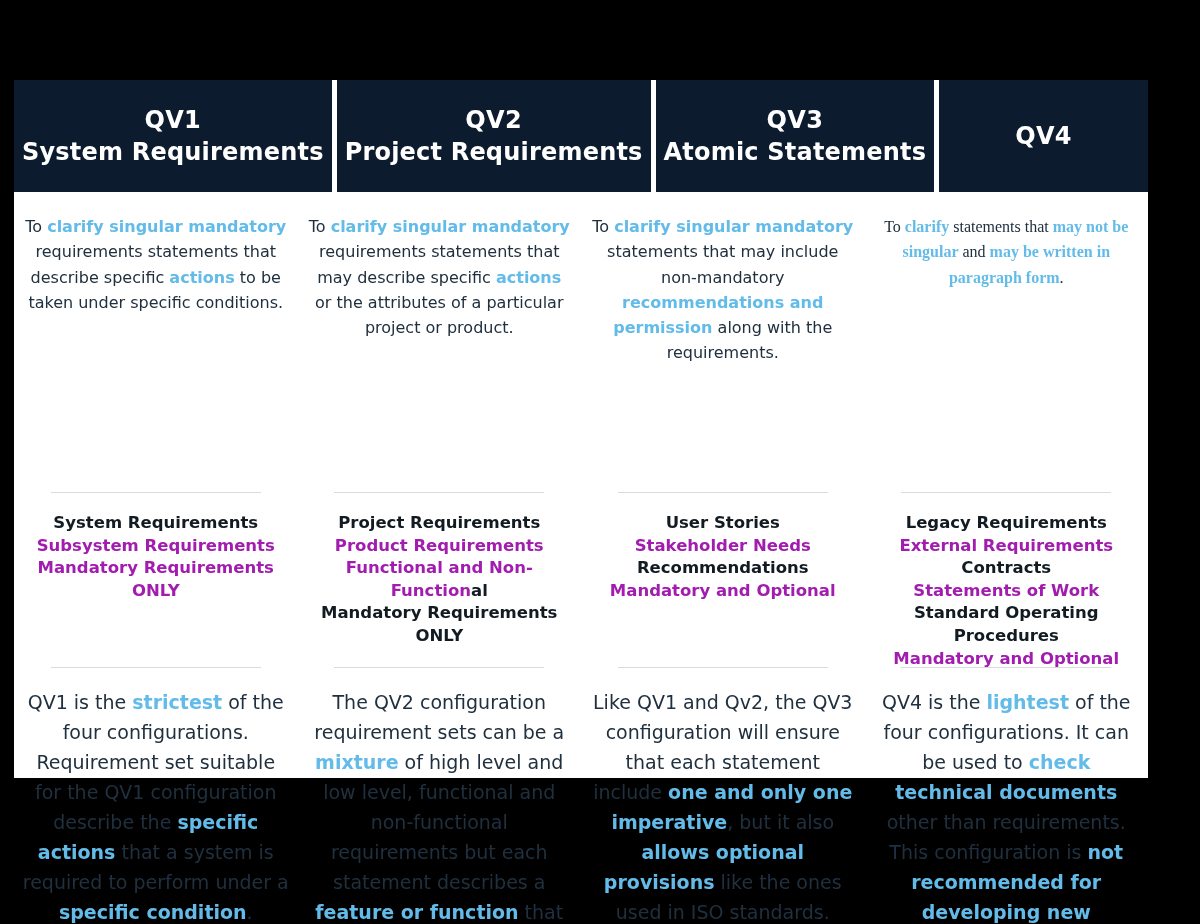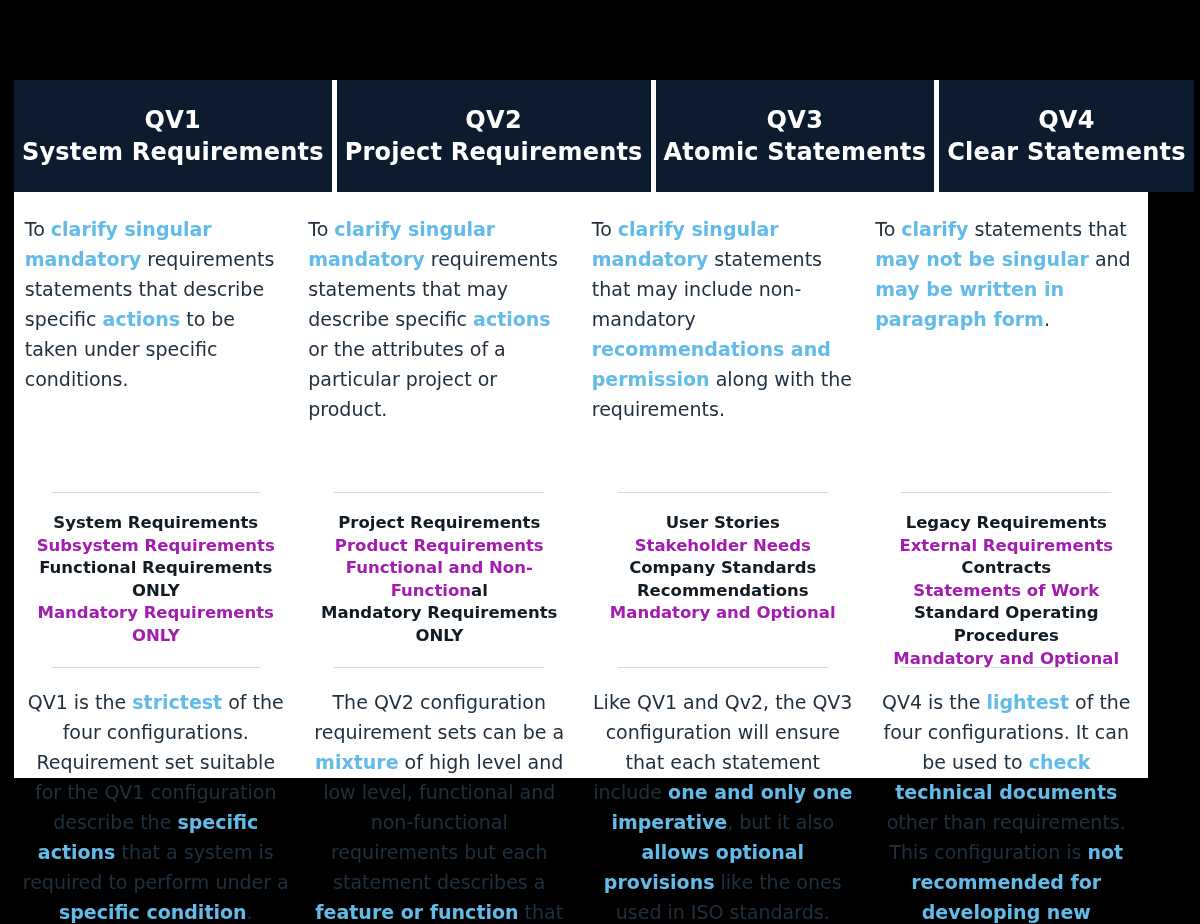--- a/index.html
+++ b/index.html
@@ -70,23 +70,24 @@
   }
   .col {
     flex: 1 1 0;
     box-sizing: border-box;
     padding: 18px 18px 0 18px;
     display: flex;
     flex-direction: column;
     align-items: center;
   }
   .purpose {
-    font-size: 19px;
+    font-size: 16px;
     line-height: 1.58;
     color: #20303f;
+    text-align: center;
     width: 100%;
     max-width: 262px;
   }
   .hl {
     color: #62bbe8;
     font-weight: bold;
   }
   .divider {
     width: 210px;
     height: 1px;
@@ -137,33 +138,31 @@
       <div class="header-cell">
         <div class="header-code">QV2</div>
         <div class="header-name">Project Requirements</div>
       </div>
       <div class="header-cell">
         <div class="header-code">QV3</div>
         <div class="header-name">Atomic Statements</div>
       </div>
       <div class="header-cell">
         <div class="header-code">QV4</div>
-        <div class="header-name">Clear Statements</div>
       </div>
     </div>
 
     <div class="body-row">
 
       <div class="col" style="position: relative; display: block;">
         <div class="purpose seg-purpose" style="position: absolute; left: 0px; right: 0px; margin-left: auto; margin-right: auto; top: 12px;"><span>To </span><span class="hl">clarify singular mandatory</span><span> requirements statements that describe specific </span><span class="hl">actions</span><span> to be taken under specific conditions.</span></div>
         <div class="divider seg-div1" style="position: absolute; left: 0px; right: 0px; margin-left: auto; margin-right: auto; top: 300px;"></div>
         <div class="list-block seg-list" style="position: absolute; left: 0px; right: 0px; margin-left: auto; margin-right: auto; top: 320px;">
             <div><span class="item-dark">System Requirements</span></div>
             <div><span class="item-blue">Subsystem Requirements</span></div>
-            <div><span class="item-dark">Functional Requirements ONLY</span></div>
             <div><span class="item-blue">Mandatory Requirements ONLY</span></div>
           </div>
         <div class="divider seg-div2" style="position: absolute; left: 0px; right: 0px; margin-left: auto; margin-right: auto; top: 475px;"></div>
         <div class="outcome seg-outcome" style="position: absolute; left: 0px; right: 0px; margin-left: auto; margin-right: auto; top: 495px;"><span>QV1 is the </span><span class="hl">strictest</span><span> of the four configurations. Requirement set suitable for the QV1 configuration describe the </span><span class="hl">specific actions</span><span> that a system is required to perform under a </span><span class="hl">specific condition</span><span>.</span></div>
       </div>
 
       <div class="col" style="position: relative; display: block;">
         <div class="purpose seg-purpose" style="position: absolute; left: 0px; right: 0px; margin-left: auto; margin-right: auto; top: 12px;"><span>To </span><span class="hl">clarify singular mandatory</span><span> requirements statements that may describe specific </span><span class="hl">actions</span><span> or the attributes of a particular project or product.</span></div>
         <div class="divider seg-div1" style="position: absolute; left: 0px; right: 0px; margin-left: auto; margin-right: auto; top: 300px;"></div>
         <div class="list-block seg-list" style="position: absolute; left: 0px; right: 0px; margin-left: auto; margin-right: auto; top: 320px;">
@@ -175,30 +174,29 @@
         <div class="divider seg-div2" style="position: absolute; left: 0px; right: 0px; margin-left: auto; margin-right: auto; top: 475px;"></div>
         <div class="outcome seg-outcome" style="position: absolute; left: 0px; right: 0px; margin-left: auto; margin-right: auto; top: 495px;"><span>The QV2 configuration requirement sets can be a </span><span class="hl">mixture</span><span> of high level and low level, functional and non-functional requirements but each statement describes a </span><span class="hl">feature or function</span><span> that must be part of the </span></div>
       </div>
 
       <div class="col" style="position: relative; display: block;">
         <div class="purpose seg-purpose" style="position: absolute; left: 0px; right: 0px; margin-left: auto; margin-right: auto; top: 12px;"><span>To </span><span class="hl">clarify singular mandatory</span><span> statements that may include non-mandatory </span><span class="hl">recommendations and permission</span><span> along with the requirements.</span></div>
         <div class="divider seg-div1" style="position: absolute; left: 0px; right: 0px; margin-left: auto; margin-right: auto; top: 300px;"></div>
         <div class="list-block seg-list" style="position: absolute; left: 0px; right: 0px; margin-left: auto; margin-right: auto; top: 320px;">
             <div><span class="item-dark">User Stories</span></div>
             <div><span class="item-blue">Stakeholder Needs</span></div>
-            <div><span class="item-dark">Company Standards</span></div>
             <div><span class="item-dark">Recommendations</span></div>
             <div><span class="item-blue">Mandatory and Optional</span></div>
           </div>
         <div class="divider seg-div2" style="position: absolute; left: 0px; right: 0px; margin-left: auto; margin-right: auto; top: 475px;"></div>
         <div class="outcome seg-outcome" style="position: absolute; left: 0px; right: 0px; margin-left: auto; margin-right: auto; top: 495px;"><span>Like QV1 and Qv2, the QV3 configuration will ensure that each statement include </span><span class="hl">one and only one imperative</span><span>, but it also </span><span class="hl">allows optional provisions</span><span> like the ones used in ISO standards.</span></div>
       </div>
 
       <div class="col" style="position: relative; display: block;">
-        <div class="purpose seg-purpose" style="position: absolute; left: 0px; right: 0px; margin-left: auto; margin-right: auto; top: 12px;"><span>To </span><span class="hl">clarify</span><span> statements that </span><span class="hl">may not be singular</span><span> and </span><span class="hl">may be written in paragraph form</span><span>.</span></div>
+        <div class="purpose seg-purpose" style="position: absolute; left: 0px; right: 0px; margin-left: auto; margin-right: auto; top: 12px; font-family: Liberation Serif, serif;"><span>To </span><span class="hl">clarify</span><span> statements that </span><span class="hl">may not be singular</span><span> and </span><span class="hl">may be written in paragraph form</span><span>.</span></div>
         <div class="divider seg-div1" style="position: absolute; left: 0px; right: 0px; margin-left: auto; margin-right: auto; top: 300px;"></div>
         <div class="list-block seg-list" style="position: absolute; left: 0px; right: 8px; margin-left: auto; margin-right: auto; top: 320px;">
             <div><span class="item-dark">Legacy Requirements</span></div>
             <div><span class="item-blue">External Requirements</span></div>
             <div><span class="item-dark">Contracts</span></div>
             <div><span class="item-blue">Statements of Work</span></div>
             <div><span class="item-dark">Standard Operating Procedures</span></div>
             <div><span class="item-blue">Mandatory and Optional</span></div>
           </div>
         <div class="divider seg-div2" style="position: absolute; left: 0px; right: 0px; margin-left: auto; margin-right: auto; top: 475px;"></div>

